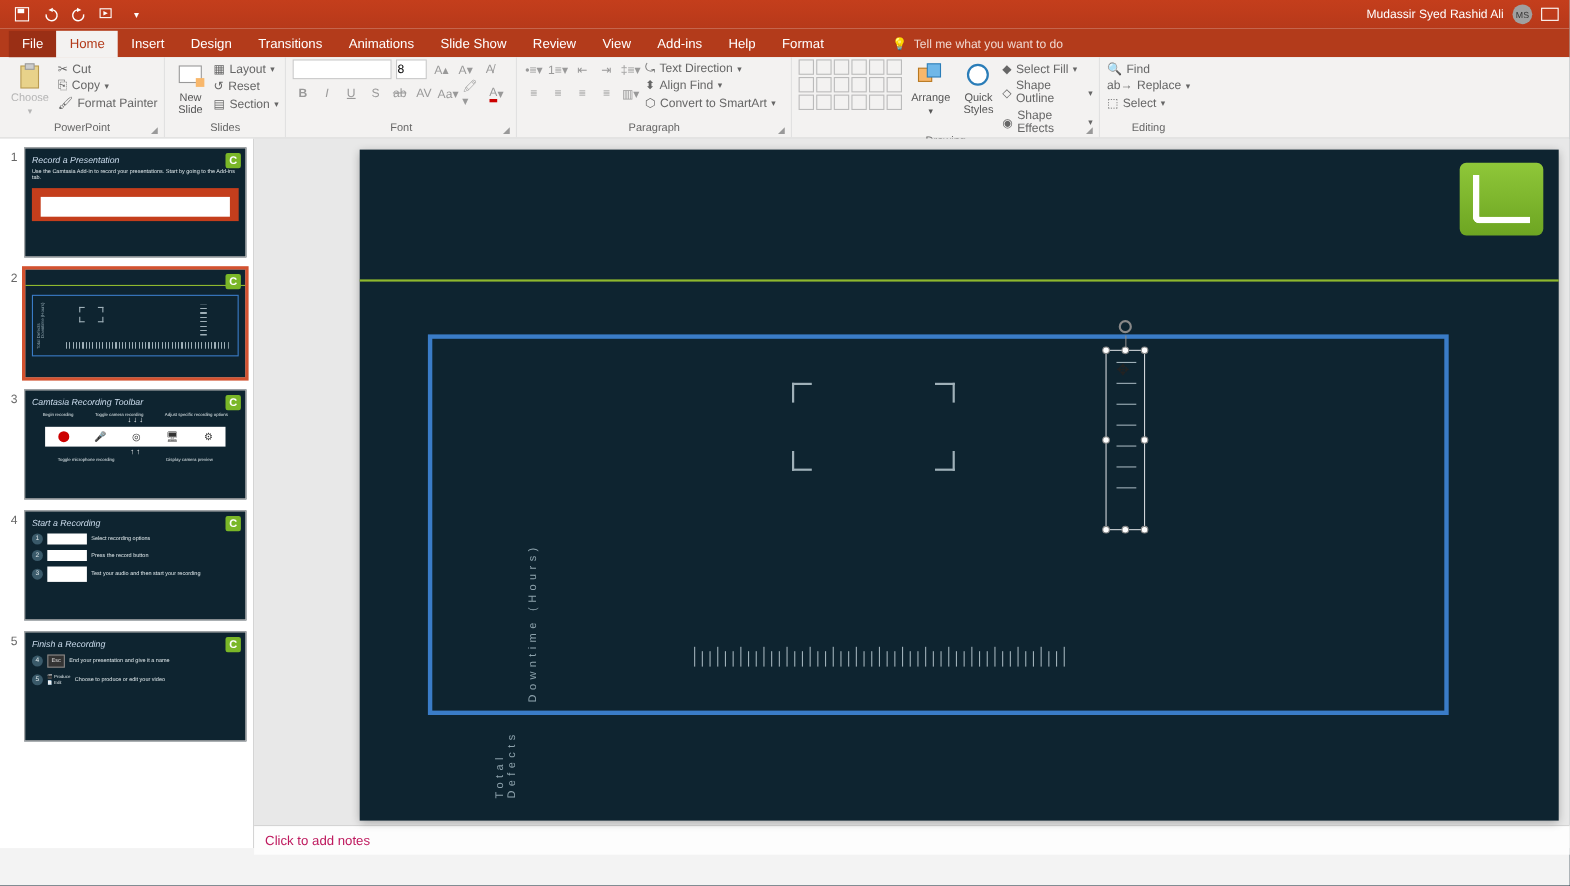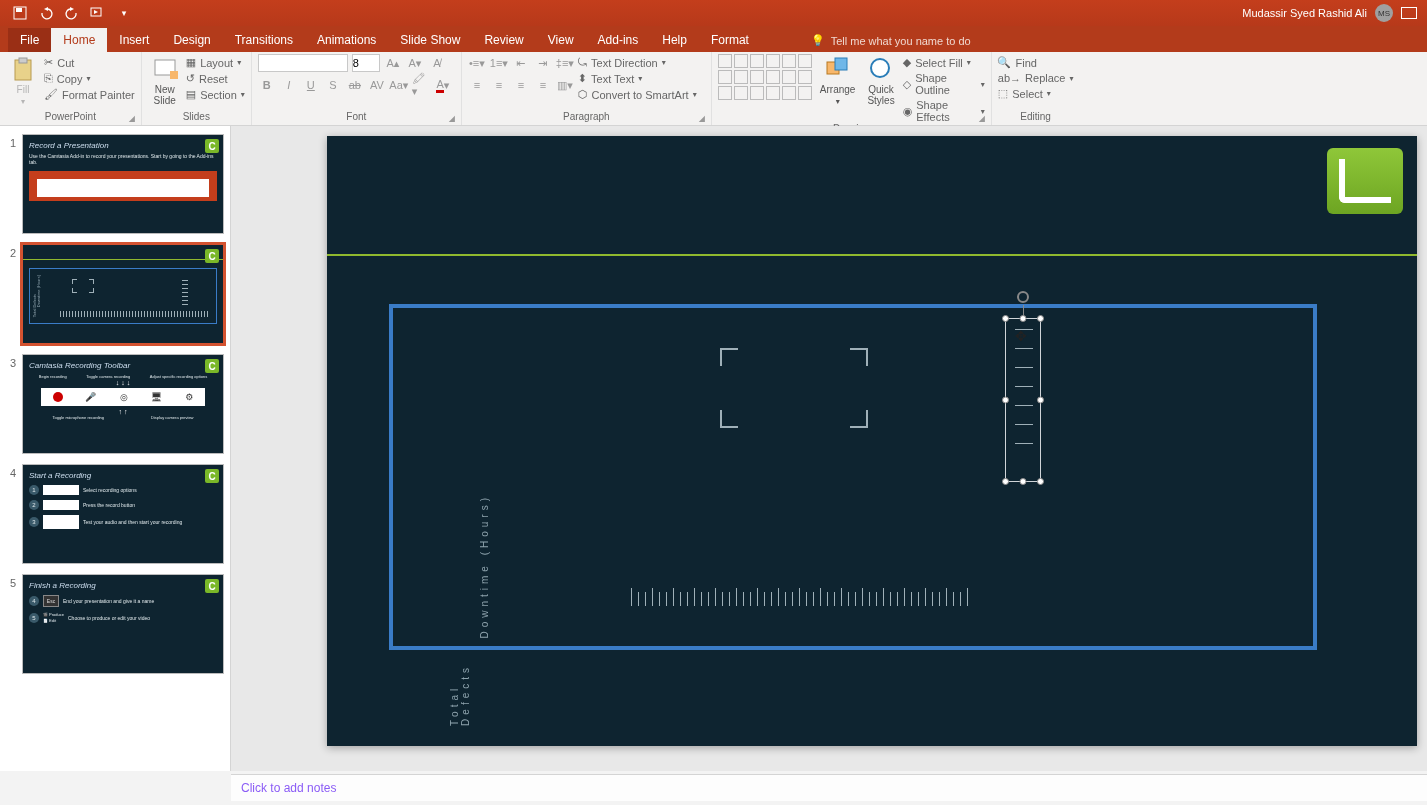--- a/index.html
+++ b/index.html
@@ -73,21 +73,21 @@
 .slide .rot-handle{position:absolute;width:12px;height:12px;border:2px solid #888;border-radius:50%;top:-28px;left:50%;transform:translateX(-50%);}
 .slide .rot-handle::after{content:"";position:absolute;left:50%;top:12px;width:1px;height:12px;background:#888;}
 .slide .cursor-move{position:absolute;left:616px;top:188px;font-size:14px;color:#222;}
 .vtxt{position:absolute;writing-mode:vertical-rl;transform:rotate(180deg);color:#8ea3ad;font-size:10px;letter-spacing:4px;}
 .slide .v1{left:86px;top:186px;}
 .slide .v2{left:56px;top:356px;}
 .slide .sel-ticks{position:absolute;left:618px;top:186px;display:flex;flex-direction:column;gap:18px;}
 .slide .sel-ticks div{width:18px;height:1px;background:#9fb0b8;}
 
 
-.notes{height:30px;background:#fdfdfd;border-top:1px solid #d4d4d4;padding:6px 10px;font-size:12px;color:#8b5cf6;margin-top:24px;}
+.notes{height:30px;background:#fdfdfd;border-top:1px solid #d4d4d4;padding:6px 10px;font-size:12px;color:#be185d;}
 
 svg{display:block;}
 </style>
 </head>
 <body>
 
 <div class="titlebar">
   <div class="qat">
     <span class="qat-btn">
         <svg width="14" height="14" viewBox="0 0 14 14">
@@ -130,36 +130,36 @@
   <div class="tab">Transitions</div>
   <div class="tab">Animations</div>
   <div class="tab">Slide Show</div>
   <div class="tab">Review</div>
   <div class="tab">View</div>
   <div class="tab">Add-ins</div>
   <div class="tab">Help</div>
   <div class="tab">Format</div>
   <div class="tell-me">
     <span>💡</span>
-    <span>Tell me what you name to do</span>
+    <span>Tell me what you want to do</span>
   </div>
 </div>
 
 <div class="ribbon">
 
   <div class="group">
     <div class="group-content">
       <div class="big-btn disabled">
         <span class="ico">
             <svg width="26" height="26">
               <rect x="5" y="4" width="16" height="20" fill="#e8d28a" stroke="#b89a50"></rect>
               <rect x="9" y="2" width="8" height="5" fill="#ccc" stroke="#999"></rect>
             </svg>
           </span>
-        <span>Fill</span>
+        <span>Choose</span>
         <span style="font-size:8px;">▾</span>
       </div>
       <div class="small-row">
         <div class="item">
             <span>✂</span>
             <span>Cut</span>
           </div>
         <div class="item">
             <span>⎘</span>
             <span>Copy</span>
@@ -259,21 +259,21 @@
         </div>
       </div>
       <div class="small-row disabled">
         <div class="item">
             <span>⤿</span>
             <span>Text Direction</span>
             <span style="font-size:8px;">▾</span>
           </div>
         <div class="item">
             <span>⬍</span>
-            <span>Text Text</span>
+            <span>Align Find</span>
             <span style="font-size:8px;">▾</span>
           </div>
         <div class="item">
             <span>⬡</span>
             <span>Convert to SmartArt</span>
             <span style="font-size:8px;">▾</span>
           </div>
       </div>
     </div>
     <div class="group-label">Paragraph</div>

